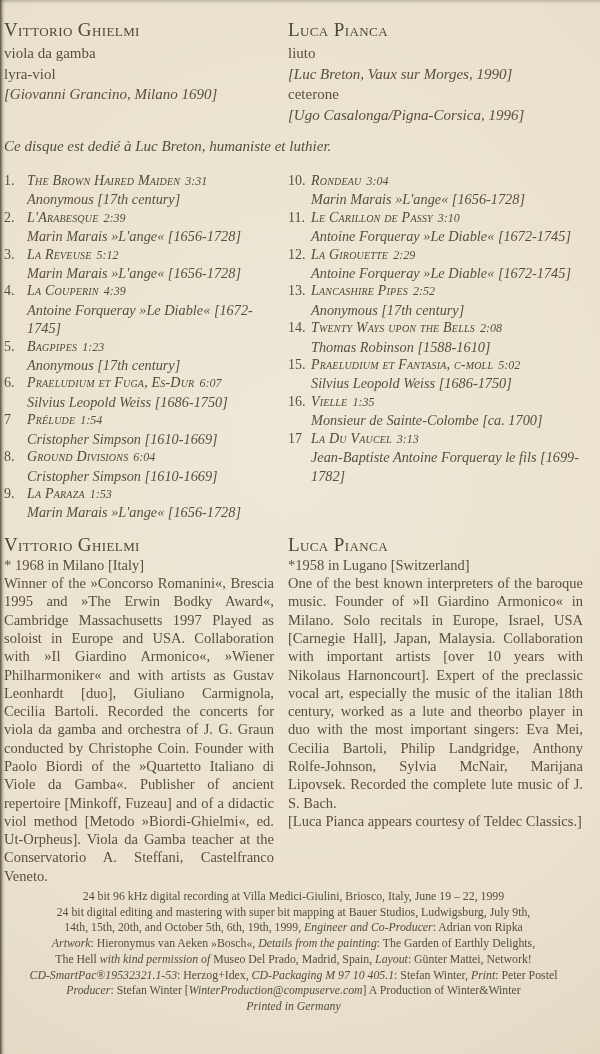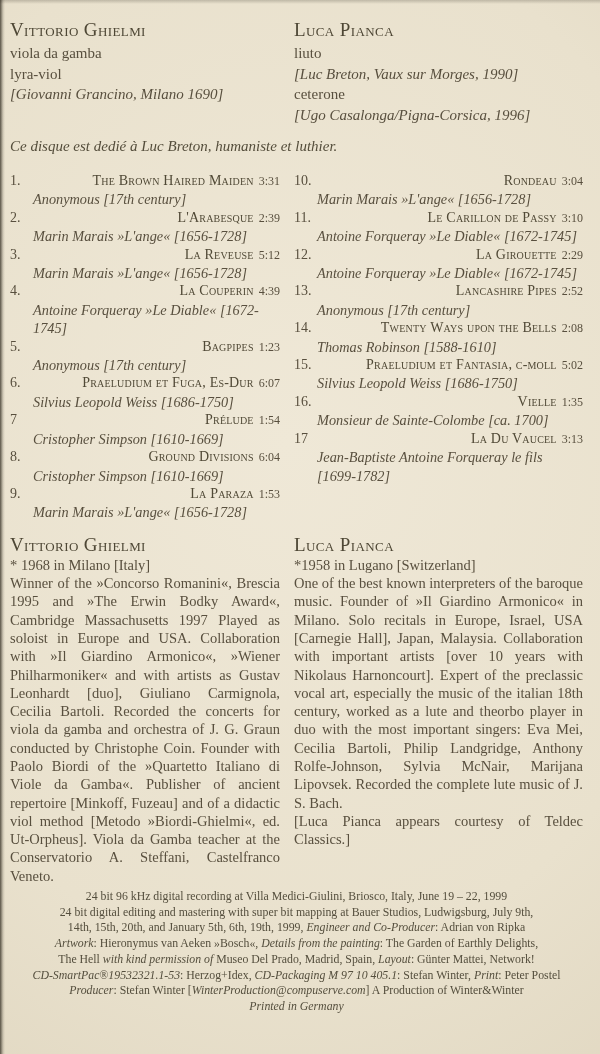--- a/index.html
+++ b/index.html
@@ -6,21 +6,21 @@
   body {
     width: 600px; height: 1054px;
     font-family: "Liberation Serif", "DejaVu Serif", serif;
     color: #584f3e;
     overflow: hidden;
   }
   .page {
     position: relative;
     width: 600px; height: 1054px;
     box-sizing: border-box;
-    padding: 18px 17px 0 10px;
+    padding: 18px 17px 0 4px;
     background: radial-gradient(ellipse 130% 90% at 48% 42%, #efe8d7 0%, #e9e1cd 55%, #e2d9c3 78%, #d4cab1 100%);
   }
   .edge-left {
     position: absolute; left: 0; top: 0; bottom: 0; width: 5px;
     background: linear-gradient(90deg, rgba(40,35,24,0.75), rgba(40,35,24,0.15) 60%, rgba(40,35,24,0));
   }
   .edge-top {
     position: absolute; left: 0; top: 0; right: 0; height: 4px;
     background: linear-gradient(180deg, rgba(40,35,24,0.22), rgba(40,35,24,0));
   }
@@ -40,21 +40,21 @@
   .dedication {
     text-align: left; font-style: italic;
     font-size: 15px; margin-top: 13px; margin-bottom: 17px;
     color: #544d3b;
   }
 
   
   .track { display: flex; font-size: 14px; line-height: 18.4px; }
   .t-num { width: 23px; flex: none; }
   .t-body { flex: 1; min-width: 0; }
-  .t-line1 { display: flex; justify-content: flex-end; align-items: baseline; }
+  .t-line1 { display: flex; justify-content: flex-start; align-items: baseline; font-style: italic; }
   .t-title { font-variant: small-caps; letter-spacing: 0.2px; color: #504936; }
   .t-time { font-size: 12px; padding-left: 5px; white-space: nowrap; }
   .t-comp { font-style: italic; font-size: 14.3px; }
 
   
   .bios { margin-top: 11px; }
   .bio-name {
     font-variant: small-caps; font-size: 19px; letter-spacing: 0.4px;
     color: #4e4735; line-height: 23px;
   }
@@ -280,20 +280,20 @@
       <div class="bio-name">Luca Pianca</div>
       <div class="bio-born">*1958 in Lugano [Switzerland]</div>
       <p class="bio-text">One of the best known interpreters of the baroque music. Founder of »Il Giardino Armonico« in Milano. Solo recitals in Europe, Israel, USA [Carnegie Hall], Japan, Malaysia. Collaboration with important artists [over 10 years with Nikolaus Harnoncourt]. Expert of the preclassic vocal art, especially the music of the italian 18th century, worked as a lute and theorbo player in duo with the most important singers: Eva Mei, Cecilia Bartoli, Philip Landgridge, Anthony Rolfe-Johnson, Sylvia McNair, Marijana Lipovsek. Recorded the complete lute music of J. S. Bach.</p>
       <p class="bio-text">[Luca Pianca appears courtesy of Teldec Classics.]</p>
     </div>
   </div>
 
   <div class="credits" id="credits">
       <div class="credit-line"><span>24 bit 96 kHz digital recording at Villa Medici-Giulini, Briosco, Italy, June 19 – 22, 1999</span></div>
       <div class="credit-line"><span>24 bit digital editing and mastering with super bit mapping at Bauer Studios, Ludwigsburg, July 9th,</span></div>
-      <div class="credit-line"><span>14th, 15th, 20th, and January 5th, 6th, 19th, 1999, </span><span class="it">Engineer and Co-Producer</span><span>: Adrian von Ripka</span></div>
+      <div class="credit-line"><span>14th, 15th, 20th, and October 5th, 6th, 19th, 1999, </span><span class="it">Engineer and Co-Producer</span><span>: Adrian von Ripka</span></div>
       <div class="credit-line"><span class="it">Artwork</span><span>: Hieronymus van Aeken »Bosch«, </span><span class="it">Details from the painting</span><span>: The Garden of Earthly Delights,</span></div>
       <div class="credit-line"><span>The Hell </span><span class="it">with kind permission of</span><span> Museo Del Prado, Madrid, Spain, </span><span class="it">Layout</span><span>: Günter Mattei, Network!</span></div>
       <div class="credit-line"><span class="it">CD-SmartPac®19532321.1-53</span><span>: Herzog+Idex, </span><span class="it">CD-Packaging M 97 10 405.1</span><span>: Stefan Winter, </span><span class="it">Print</span><span>: Peter Postel</span></div>
       <div class="credit-line"><span class="it">Producer</span><span>: Stefan Winter [</span><span class="it">WinterProduction@compuserve.com</span><span>] A Production of Winter&amp;Winter</span></div>
       <div class="credit-line"><span class="it">Printed in Germany</span></div>
     </div>
 </div>
 
 </body></html>

